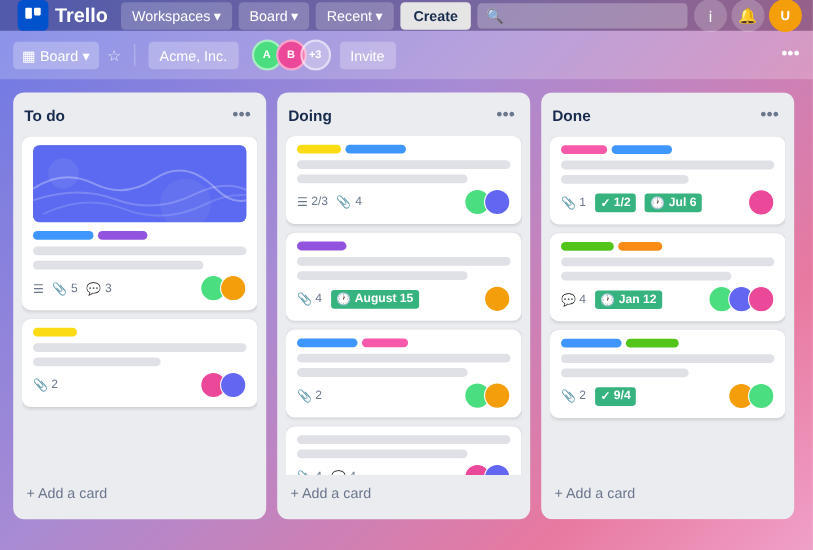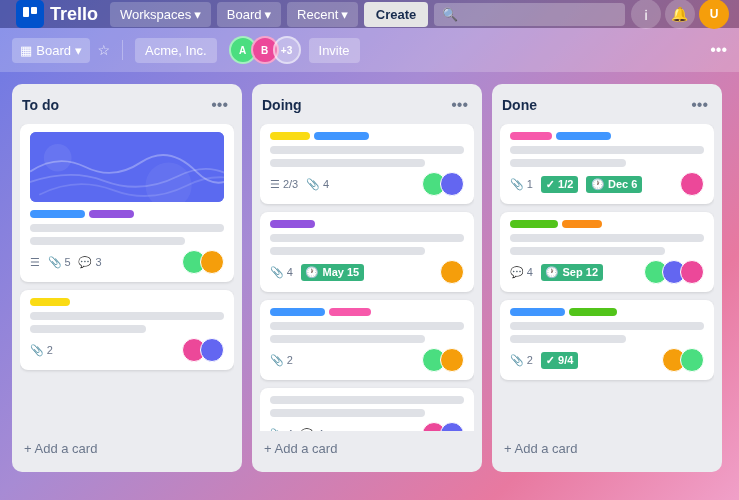--- a/index.html
+++ b/index.html
@@ -389,21 +389,21 @@
         <div class="text-line full"></div>
         <div class="text-line medium"></div>
         <div class="card-footer">
           <div class="card-badges">
             <span class="badge">
               <span>📎</span>
               <span>4</span>
             </span>
             <span class="badge-pill-date">
               <span>🕐</span>
-              <span>May 15</span>
+              <span>August 15</span>
             </span>
           </div>
           <div class="card-avatars">
             <div class="card-avatar" style="background:#f59e0b;"></div>
           </div>
         </div>
       </div>
 
       <div class="card">
         <div class="card-labels">
@@ -470,21 +470,21 @@
             <span class="badge">
               <span>📎</span>
               <span>1</span>
             </span>
             <span class="badge-pill">
               <span>✓</span>
               <span>1/2</span>
             </span>
             <span class="badge-pill-date">
               <span>🕐</span>
-              <span>Dec 6</span>
+              <span>Jul 6</span>
             </span>
           </div>
           <div class="card-avatars">
             <div class="card-avatar" style="background:#ec4899;"></div>
           </div>
         </div>
       </div>
 
       <div class="card">
         <div class="card-labels">
@@ -494,21 +494,21 @@
         <div class="text-line full"></div>
         <div class="text-line medium"></div>
         <div class="card-footer">
           <div class="card-badges">
             <span class="badge">
               <span>💬</span>
               <span>4</span>
             </span>
             <span class="badge-pill-date">
               <span>🕐</span>
-              <span>Sep 12</span>
+              <span>Jan 12</span>
             </span>
           </div>
           <div class="card-avatars">
             <div class="card-avatar" style="background:#4ade80;"></div>
             <div class="card-avatar" style="background:#6366f1;"></div>
             <div class="card-avatar" style="background:#ec4899;"></div>
           </div>
         </div>
       </div>
 

